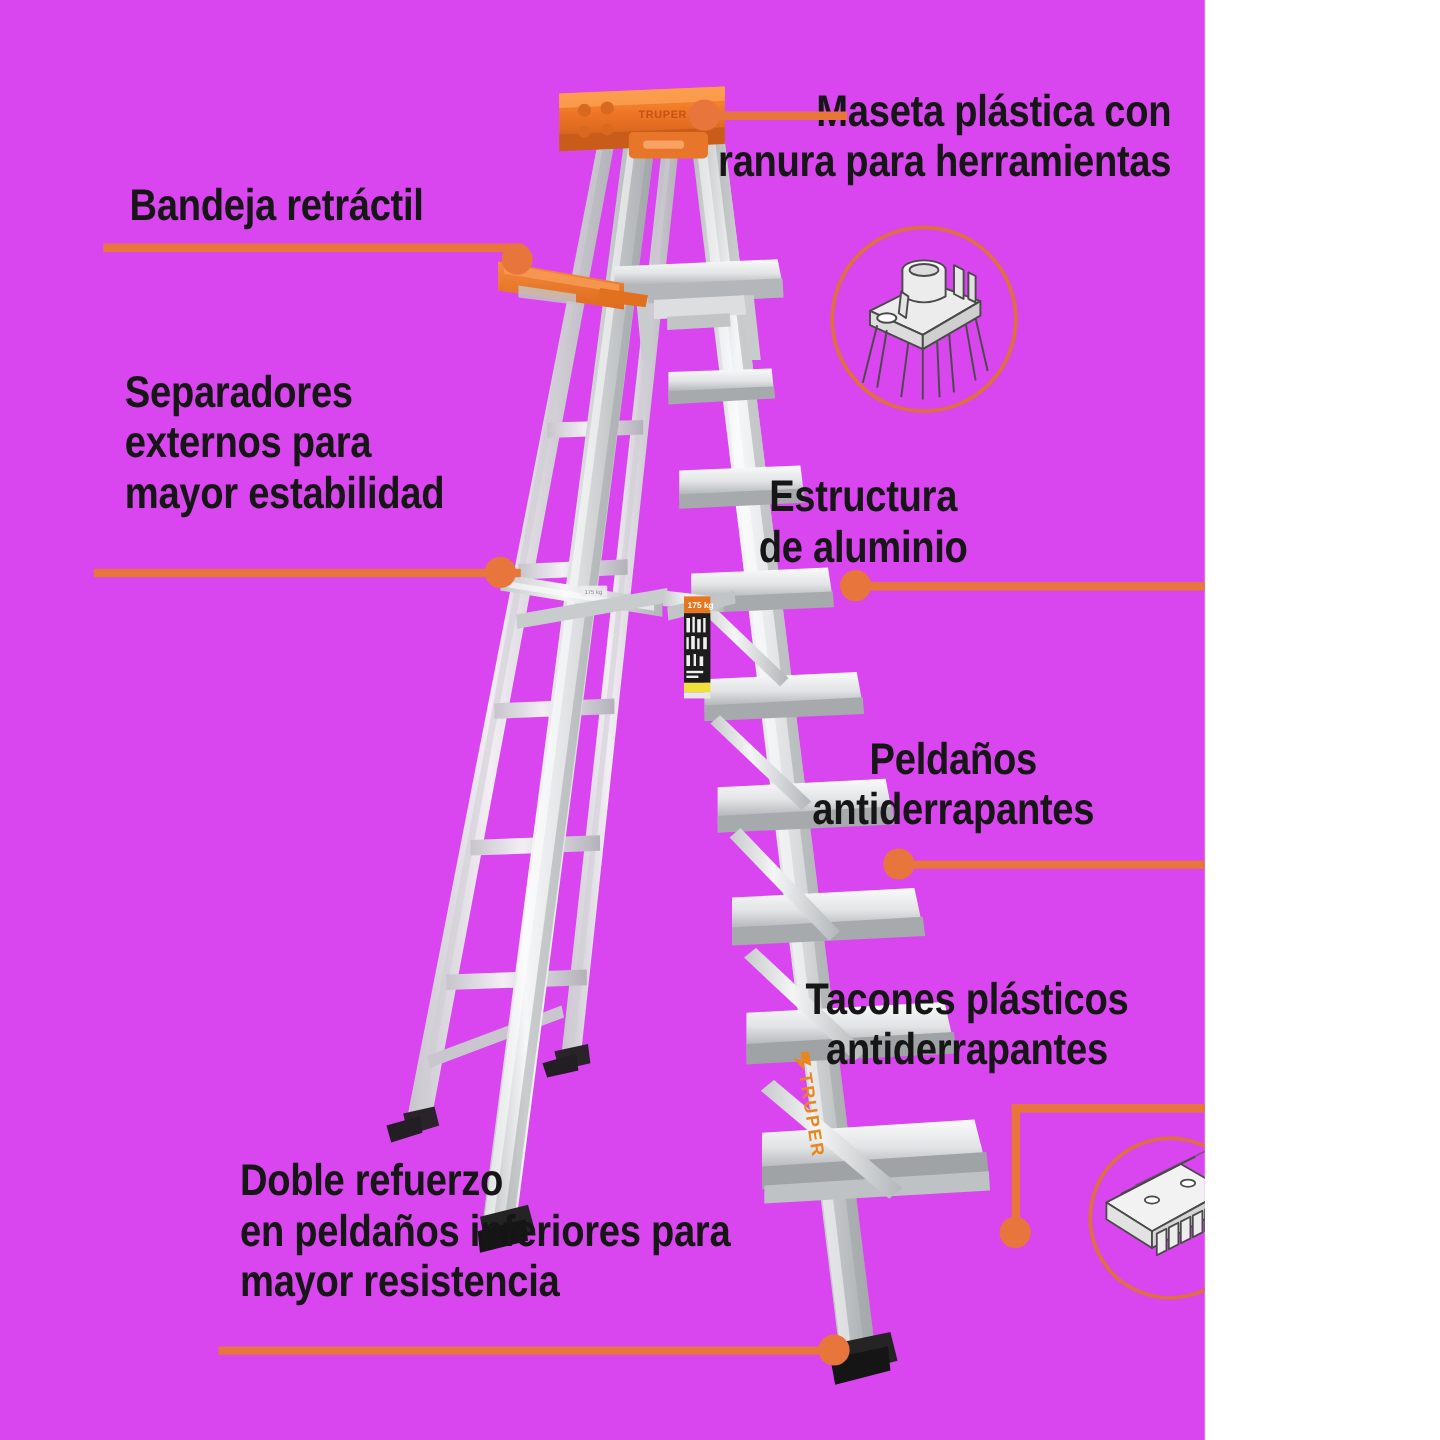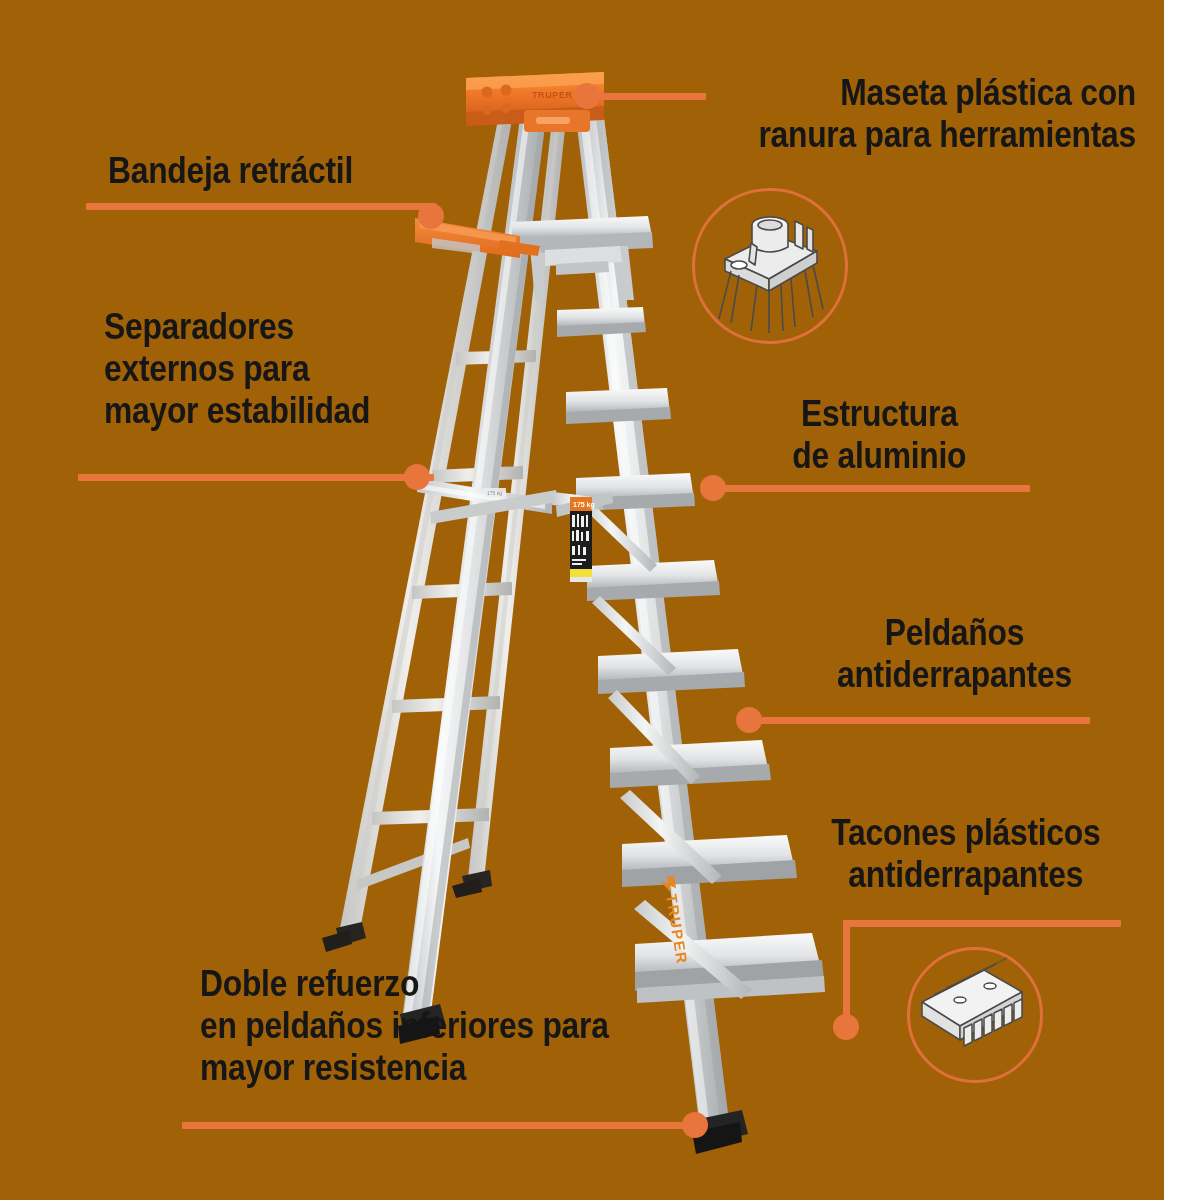--- a/index.html
+++ b/index.html
@@ -2,21 +2,21 @@
 <html><head>
 <meta charset="utf-8">
 <style>
   html,body{margin:0;padding:0;}
   body{
     width:1200px;height:1200px;
     background:#ffffff;
     font-family:"Liberation Sans","DejaVu Sans",sans-serif;
     overflow:hidden;
   }
-  #stage{position:relative;width:1164px;height:1200px;overflow:hidden;background:#a16207;}
+  #stage{position:relative;width:1004px;height:1200px;overflow:hidden;background:#d946ef;}
 
   
   .callout{
     position:absolute;
     color:#161616;
     font-weight:700;
     font-size:37px;
     line-height:1.13;
     letter-spacing:-0.3px;
     font-stretch:condensed;

